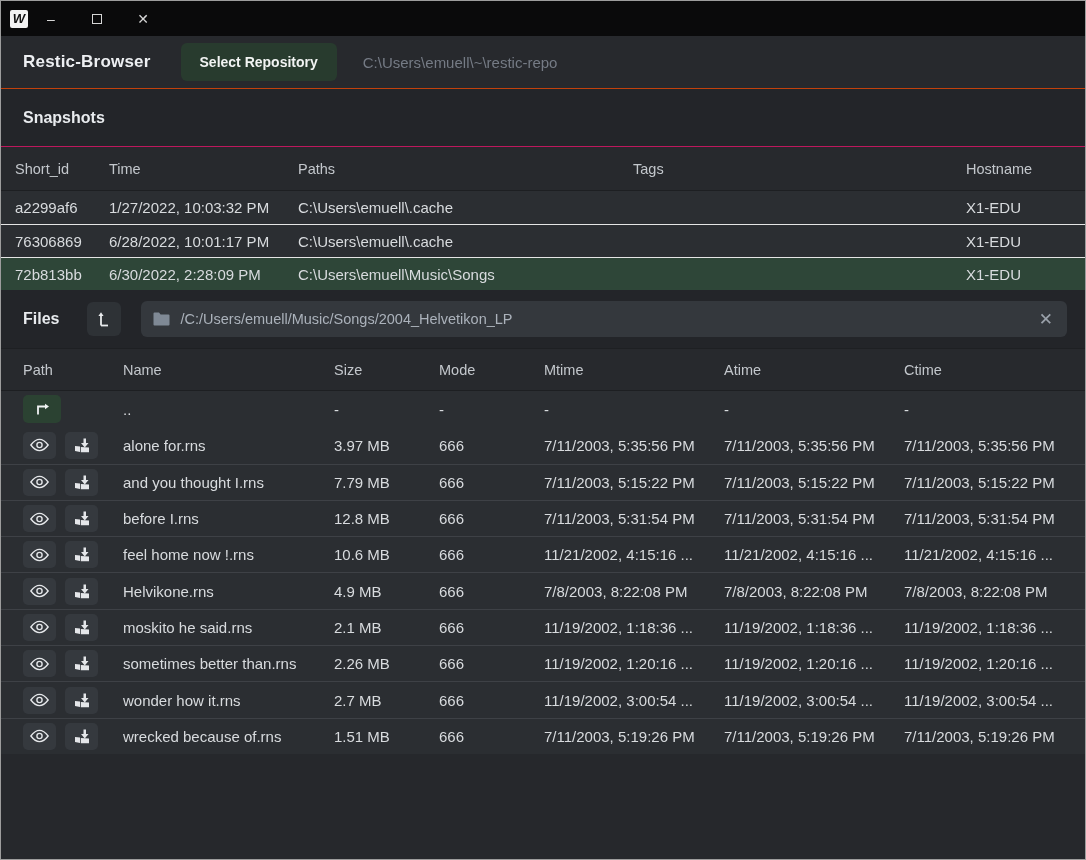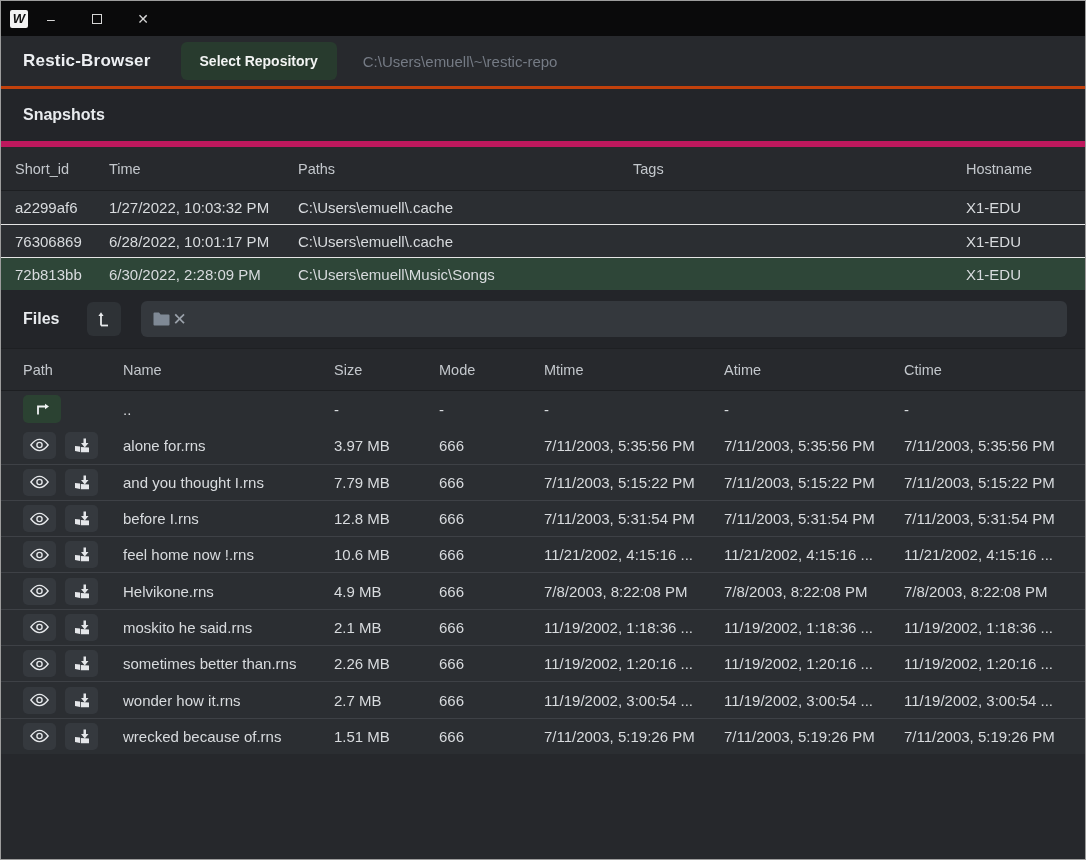--- a/index.html
+++ b/index.html
@@ -14,29 +14,29 @@
   .logo { width:18px; height:18px; margin-left:9px; background:#f2f2f2; color:#111;
           font-weight:bold; font-size:13px; display:flex; align-items:center; justify-content:center;
           border-radius:2px; font-style:italic; }
   .win-title { color:#f1f1f1; font-size:13px; margin-left:9px; flex:1; }
   .win-controls { display:flex; height:100%; }
   .win-btn { width:46px; height:100%; display:flex; align-items:center; justify-content:center;
              color:#d6d6d6; font-size:14px; cursor:default; }
   .max-box { width:10px; height:10px; border:1px solid #d6d6d6; display:block; }
   
   .app-header { height:53px; background:#27292d; display:flex; align-items:center; padding:0 22px;
-                border-bottom:3px solid #c2410c; }
+                border-bottom:1px solid #c2410c; }
   .app-title { font-size:17px; font-weight:bold; color:#edeff2; letter-spacing:.2px; }
   .repo-btn { margin-left:30px; background:#283b2e; color:#f2f4f3; font-weight:bold; font-size:14px;
               border:none; border-radius:6px; padding:11px 19px; font-family:inherit; cursor:pointer; }
   .repo-path { margin-left:26px; color:#757b85; font-size:15px; }
   
   .band { background:#232529; }
   .snap-heading-band { height:58px; display:flex; align-items:center; padding:0 22px;
-                       border-bottom:6px solid #be185d; }
+                       border-bottom:1px solid #be185d; }
   .section-title { font-size:16px; font-weight:bold; color:#e8ebee; }
   
   .snap-grid { display:grid; grid-template-columns:94px 189px 335px 333px 1fr; padding:0 0 0 14px; align-items:center; }
   .file-grid { display:grid; grid-template-columns:100px 211px 105px 105px 180px 180px 1fr; padding:0 0 0 22px; align-items:center; }
   .thead { height:44px; background:#27292d; color:#c3c7cc; font-size:14.5px;
            border-bottom:1px solid #1d1f22; }
   .file-thead { height:42px; }
   .snap-row { height:33px; background:#2b2e32; font-size:15px; color:#d8dbde; }
   .snap-row + .snap-row { border-top:1px solid #e5e5e5; }
   .snap-row.selected { background:#2e4638; }
@@ -123,20 +123,21 @@
     <svg width="18" height="18" viewBox="0 0 18 18">
       <path d="M6 15.5 H13" stroke="#e9ebed" stroke-width="1.8" fill="none"></path>
       <path d="M6 15.5 V5.5" stroke="#e9ebed" stroke-width="1.8" fill="none"></path>
       <path d="M6 2.2 L3.4 6 H8.6 Z" fill="#e9ebed"></path>
     </svg>
   </button>
   <div class="path-bar">
     <svg width="17" height="14" viewBox="0 0 17 14">
       <path d="M0.5 1.5 Q0.5 0.5 1.5 0.5 L6 0.5 L7.6 2.4 L15.5 2.4 Q16.5 2.4 16.5 3.4 L16.5 12.5 Q16.5 13.5 15.5 13.5 L1.5 13.5 Q0.5 13.5 0.5 12.5 Z" fill="#7f8995"></path>
     </svg>
+    <div class="path-text">/C:/Users/emuell/Music/Songs/2004_Helvetikon_LP</div>
     <button class="clear-btn">✕</button>
   </div>
 </div>
 
 <div class="file-grid thead file-thead">
   <div class="cell">Path</div>
   <div class="cell">Name</div>
   <div class="cell">Size</div>
   <div class="cell">Mode</div>
   <div class="cell">Mtime</div>

